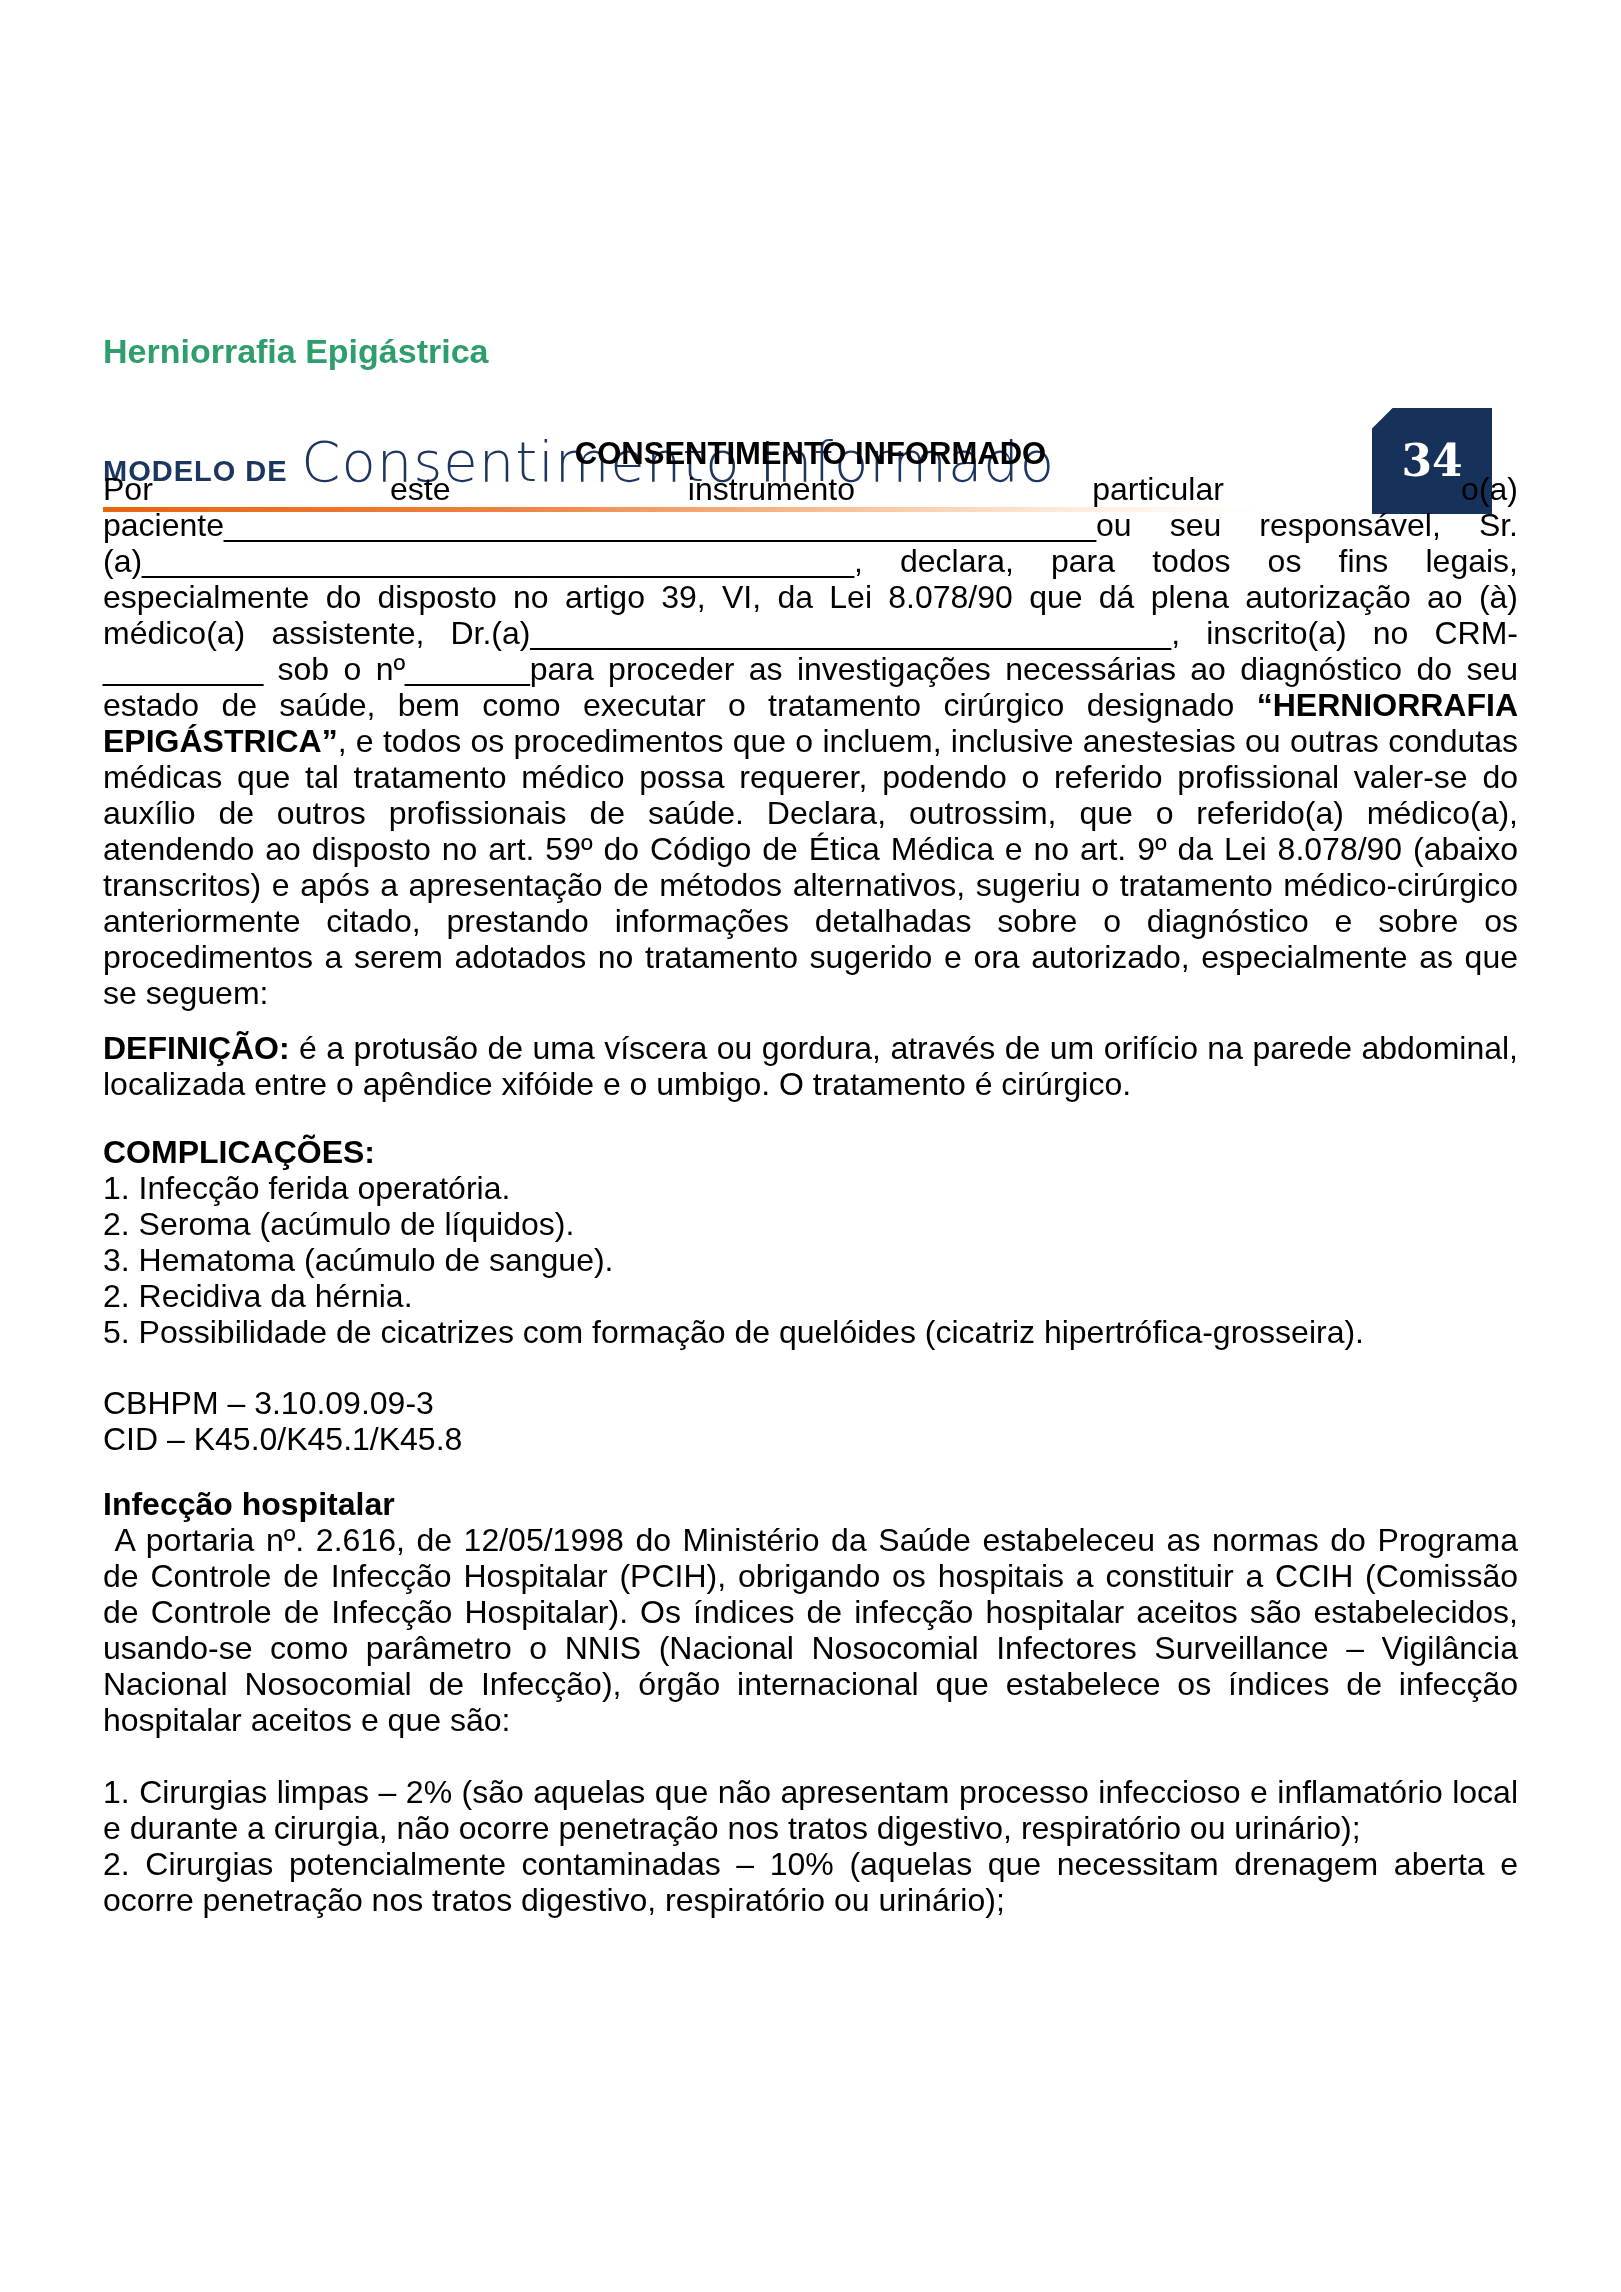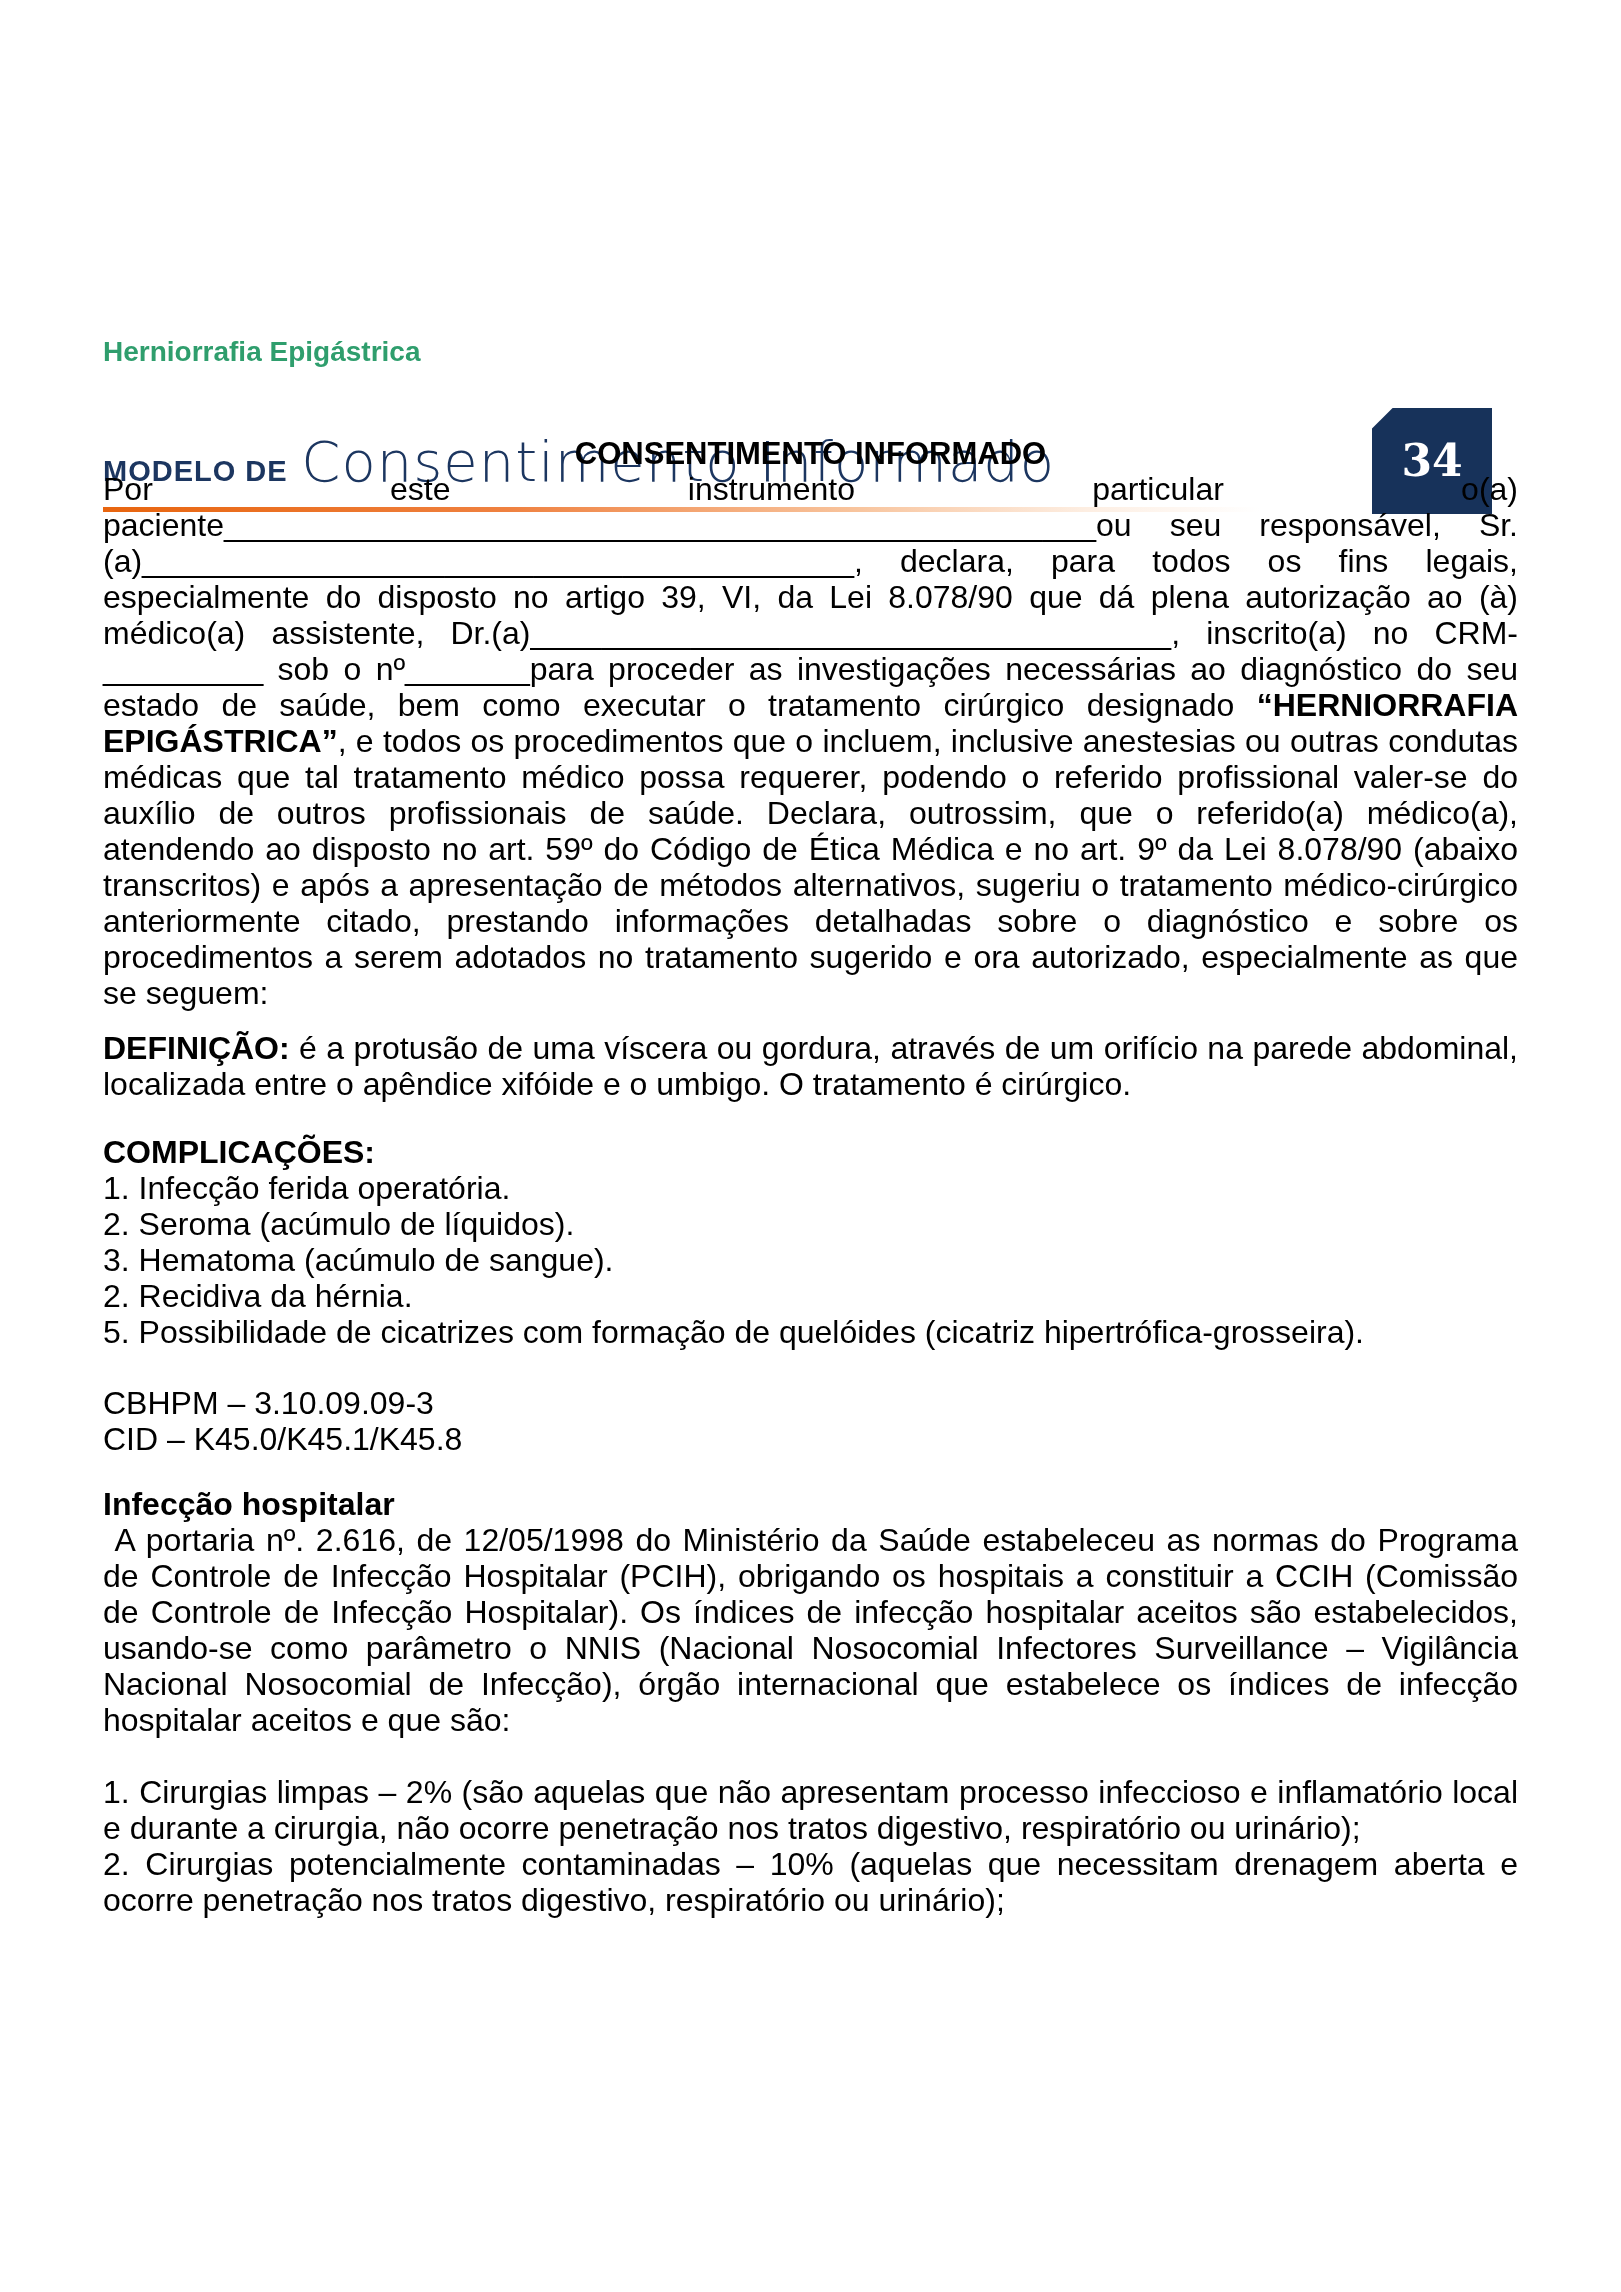--- a/index.html
+++ b/index.html
@@ -73,21 +73,21 @@
     line-height: 1;
   }
   
   .content {
     position: relative;
     padding: 0 103px;
   }
   .section-title {
     margin: 0;
     margin-top: 333px;
-    font-size: 28px;
+    font-size: 34px;
     line-height: 37px;
     font-weight: bold;
     color: #2f9e6d;
   }
   .doc-title {
     margin: 0;
     margin-top: 66px;
     text-align: center;
     font-size: 31px;
     line-height: 35px;

